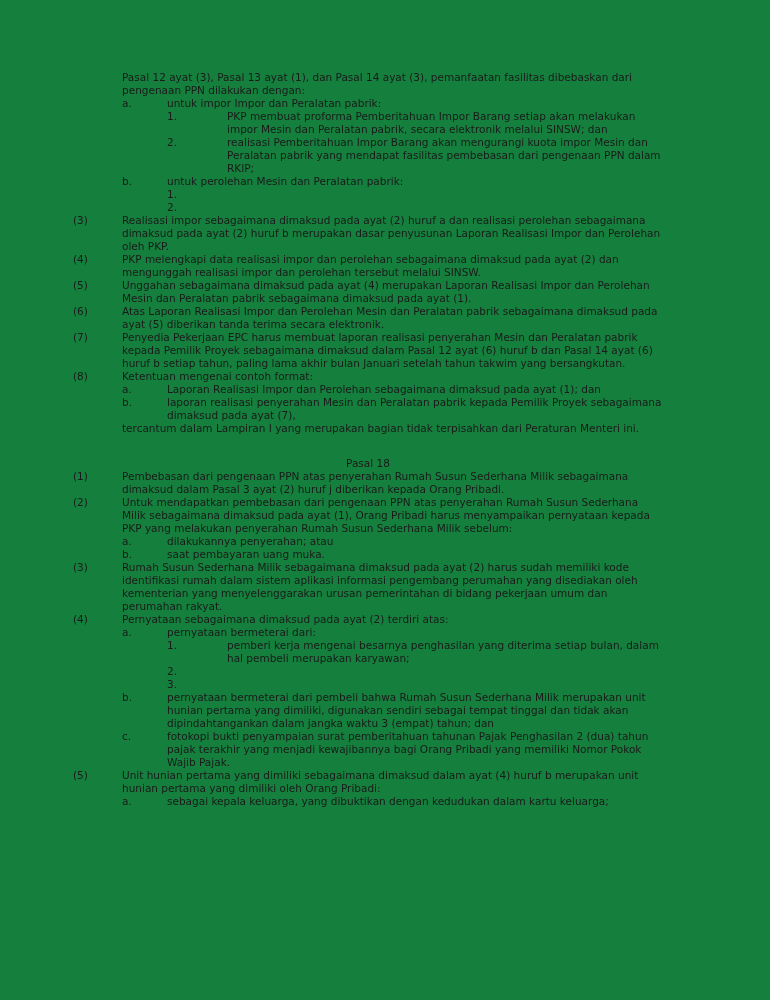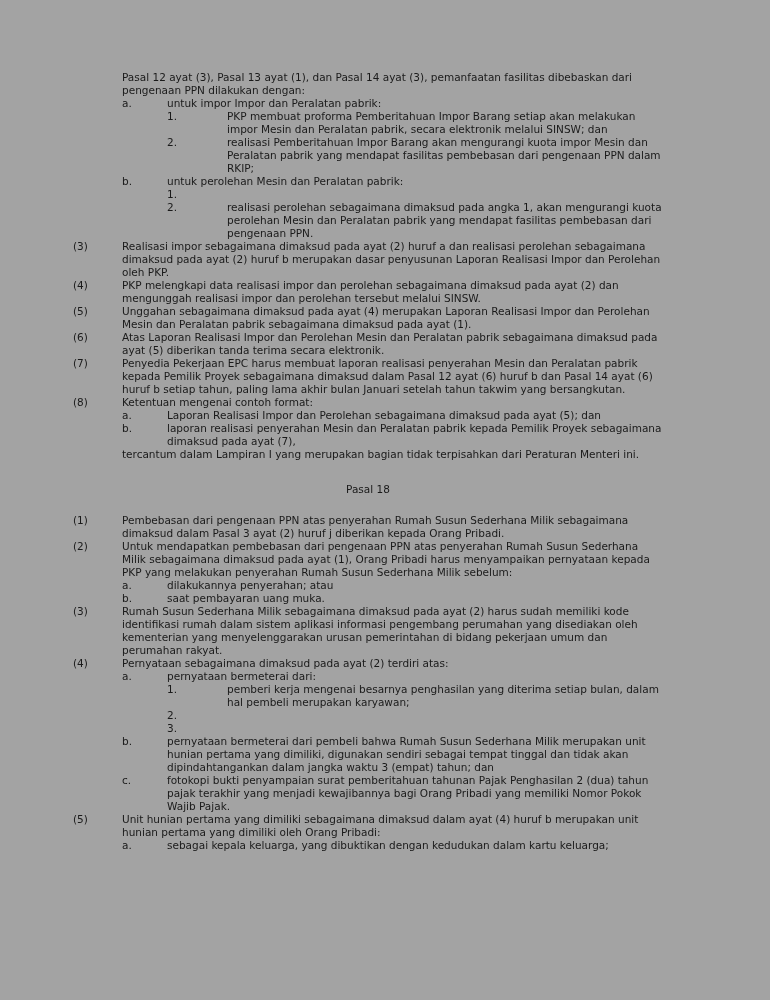--- a/index.html
+++ b/index.html
@@ -4,21 +4,21 @@
 <style>
   html, body {
     margin: 0;
     padding: 0;
     background: #ffffff;
   }
   .sheet {
     position: relative;
     width: 770px;
     height: 1000px;
-    background: #a3a3a3;
+    background: #15803d;
     overflow: hidden;
     font-family: "DejaVu Sans", "Liberation Sans", sans-serif;
     color: #1a1a1a;
   }
   .doc {
     position: absolute;
     top: 71px;
     left: 73px;
     width: 590px;
     font-size: 10.5px;
@@ -29,21 +29,20 @@
   .row .label { flex: 0 0 auto; white-space: pre; }
   .row .text  { flex: 1 1 auto; }
   .row.indent-0 .label { width: 49px; }
   .row.indent-1 { margin-left: 49px; }
   .row.indent-1 .label { width: 45px; }
   .row.indent-2 { margin-left: 94px; }
   .row.indent-2 .label { width: 60px; }
   .section-heading {
     text-align: center;
     margin-top: 22px;
-    margin-bottom: 18px;
   }
 </style>
 </head>
 <body>
 
 <div class="sheet">
   <div class="doc" id="doc">
       <div class="row indent-0">
         <span class="label"></span>
         <span class="text">Pasal 12 ayat (3), Pasal 13 ayat (1), dan Pasal 14 ayat (3), pemanfaatan fasilitas dibebaskan dari pengenaan PPN dilakukan dengan:</span>
@@ -62,21 +61,20 @@
       </div>
       <div class="row indent-1">
         <span class="label">b.</span>
         <span class="text">untuk perolehan Mesin dan Peralatan pabrik:</span>
       </div>
       <div class="row indent-2">
         <span class="label">1.</span>
       </div>
       <div class="row indent-2">
         <span class="label">2.</span>
-        <span class="text">realisasi perolehan sebagaimana dimaksud pada angka 1, akan mengurangi kuota perolehan Mesin dan Peralatan pabrik yang mendapat fasilitas pembebasan dari pengenaan PPN.</span>
       </div>
       <div class="row indent-0">
         <span class="label">(3)</span>
         <span class="text">Realisasi impor sebagaimana dimaksud pada ayat (2) huruf a dan realisasi perolehan sebagaimana dimaksud pada ayat (2) huruf b merupakan dasar penyusunan Laporan Realisasi Impor dan Perolehan oleh PKP.</span>
       </div>
       <div class="row indent-0">
         <span class="label">(4)</span>
         <span class="text">PKP melengkapi data realisasi impor dan perolehan sebagaimana dimaksud pada ayat (2) dan mengunggah realisasi impor dan perolehan tersebut melalui SINSW.</span>
       </div>
       <div class="row indent-0">
@@ -90,21 +88,21 @@
       <div class="row indent-0">
         <span class="label">(7)</span>
         <span class="text">Penyedia Pekerjaan EPC harus membuat laporan realisasi penyerahan Mesin dan Peralatan pabrik kepada Pemilik Proyek sebagaimana dimaksud dalam Pasal 12 ayat (6) huruf b dan Pasal 14 ayat (6) huruf b setiap tahun, paling lama akhir bulan Januari setelah tahun takwim yang bersangkutan.</span>
       </div>
       <div class="row indent-0">
         <span class="label">(8)</span>
         <span class="text">Ketentuan mengenai contoh format:</span>
       </div>
       <div class="row indent-1">
         <span class="label">a.</span>
-        <span class="text">Laporan Realisasi Impor dan Perolehan sebagaimana dimaksud pada ayat (5); dan</span>
+        <span class="text">Laporan Realisasi Impor dan Perolehan sebagaimana dimaksud pada ayat (1); dan</span>
       </div>
       <div class="row indent-1">
         <span class="label">b.</span>
         <span class="text">laporan realisasi penyerahan Mesin dan Peralatan pabrik kepada Pemilik Proyek sebagaimana dimaksud pada ayat (7),</span>
       </div>
       <div class="row indent-0">
         <span class="label"></span>
         <span class="text">tercantum dalam Lampiran I yang merupakan bagian tidak terpisahkan dari Peraturan Menteri ini.</span>
       </div>
       <div class="section-heading">Pasal 18</div>

